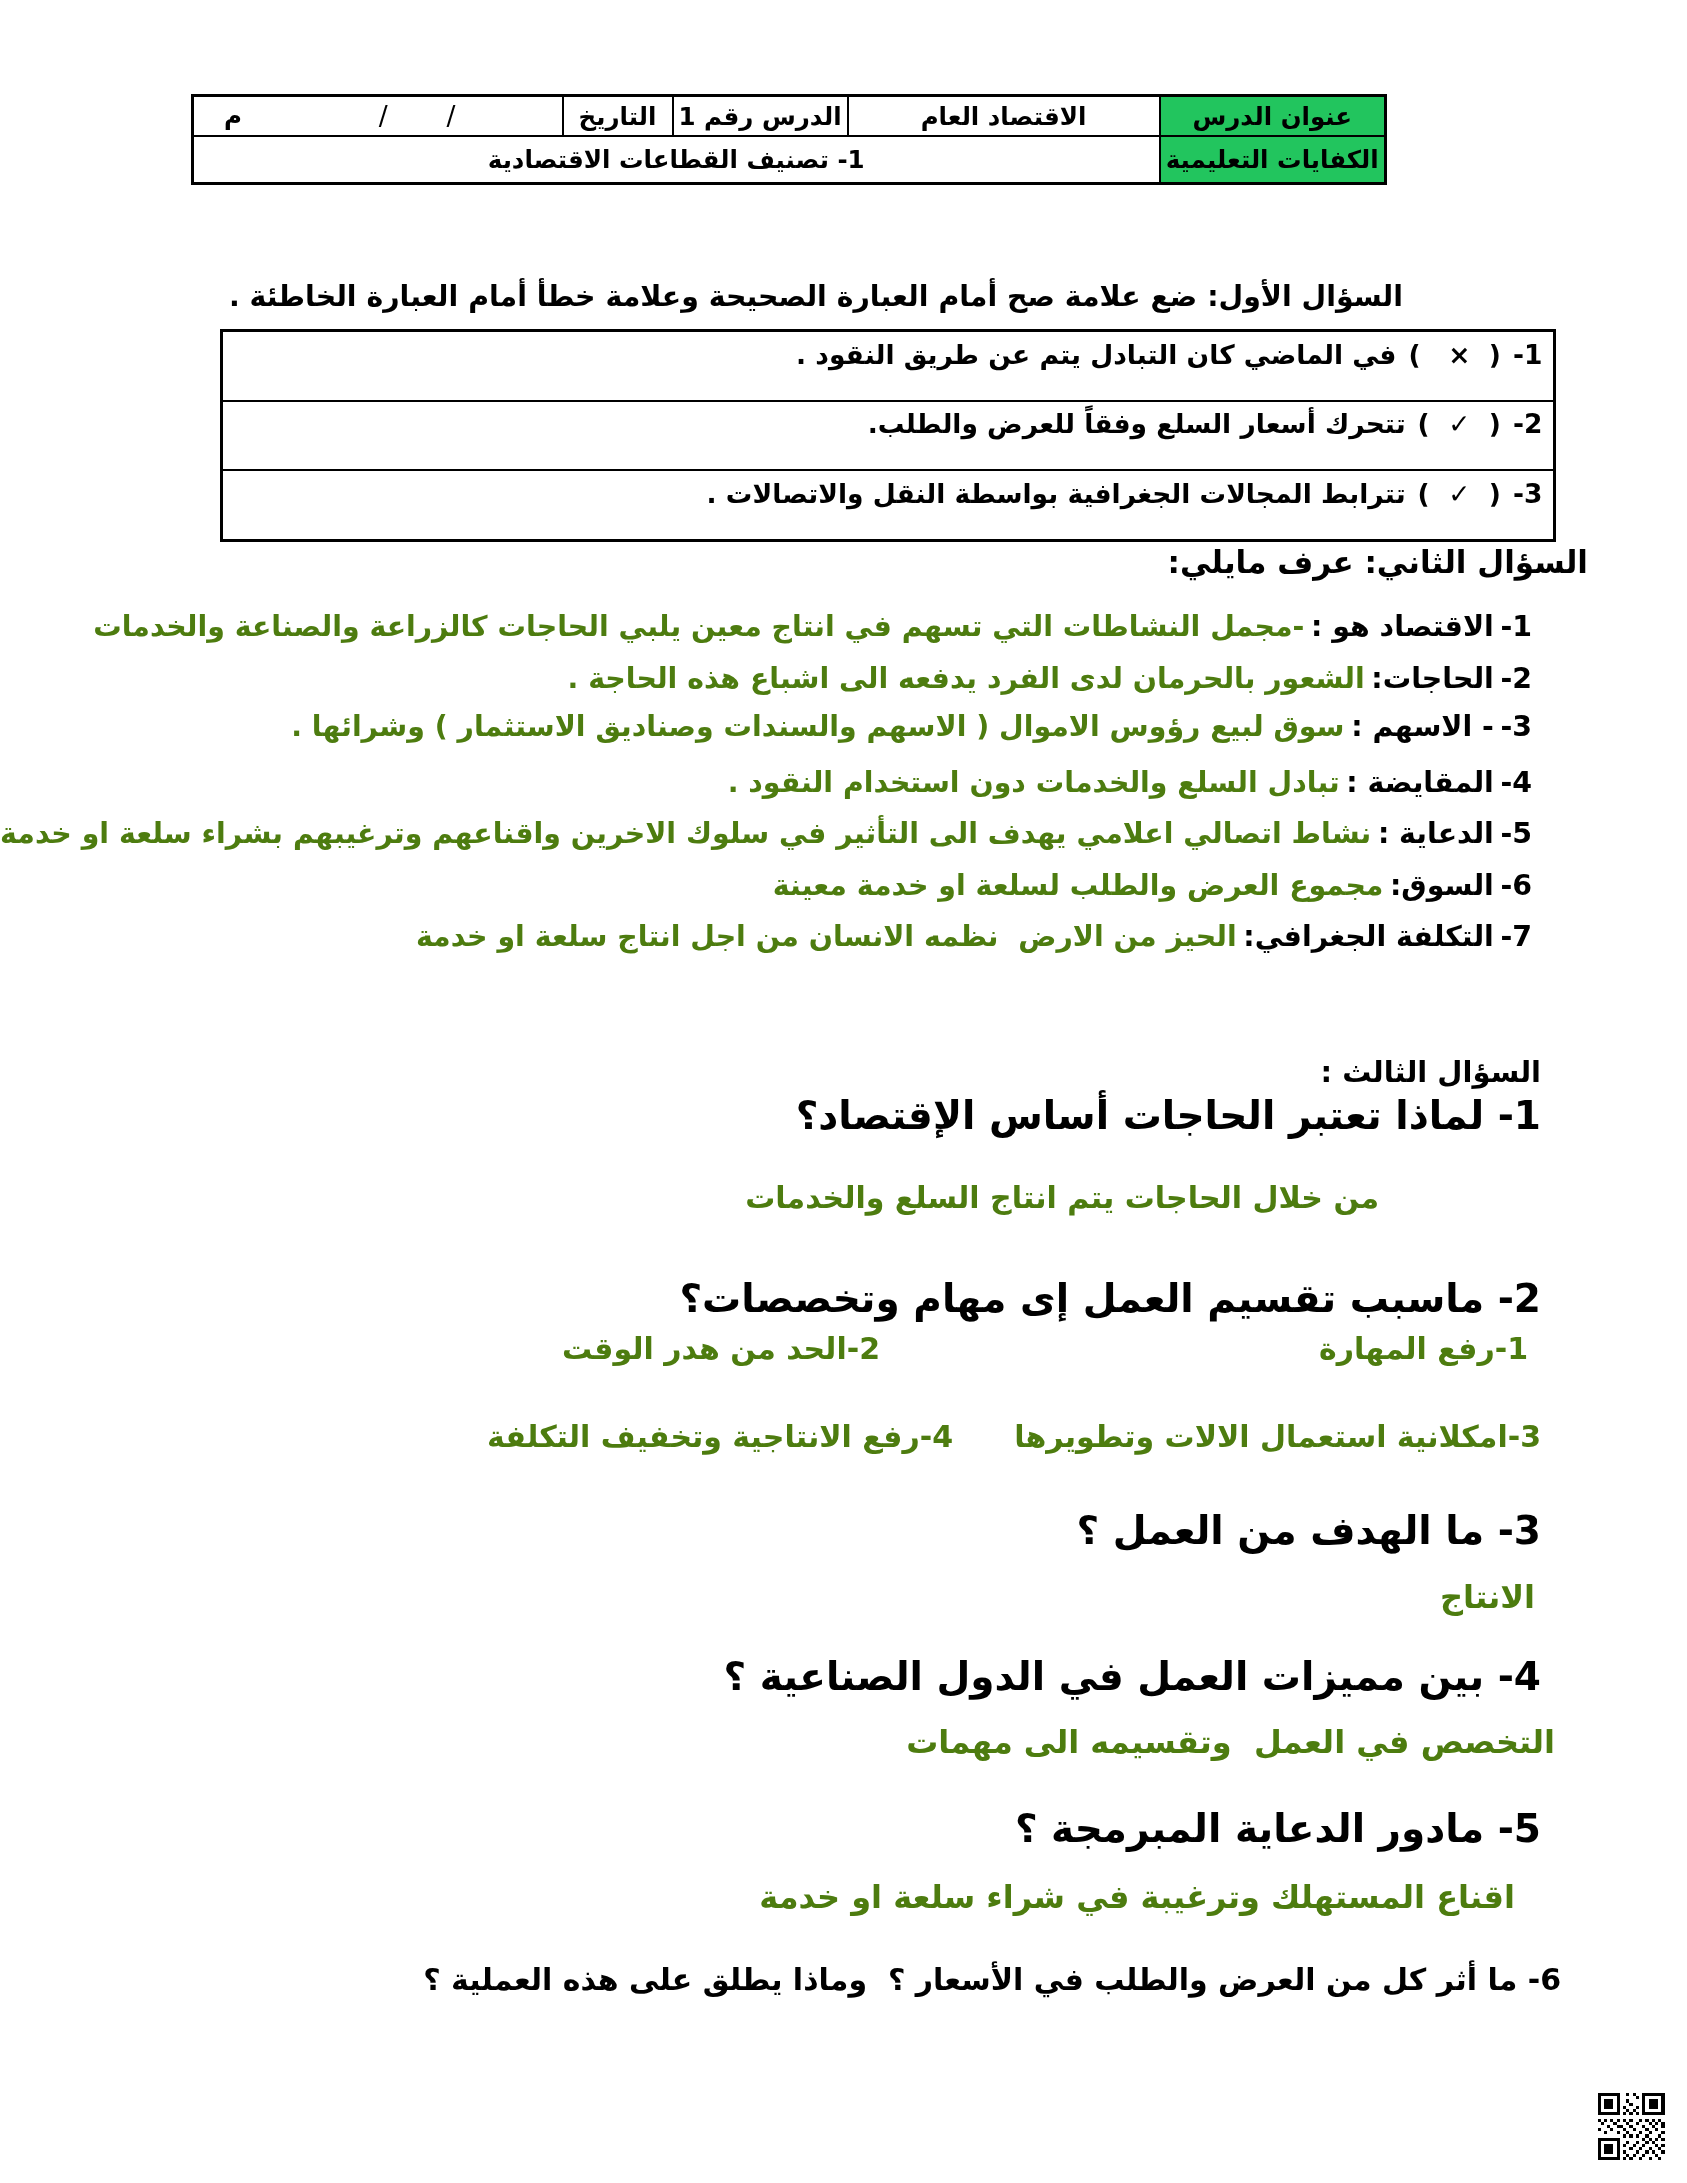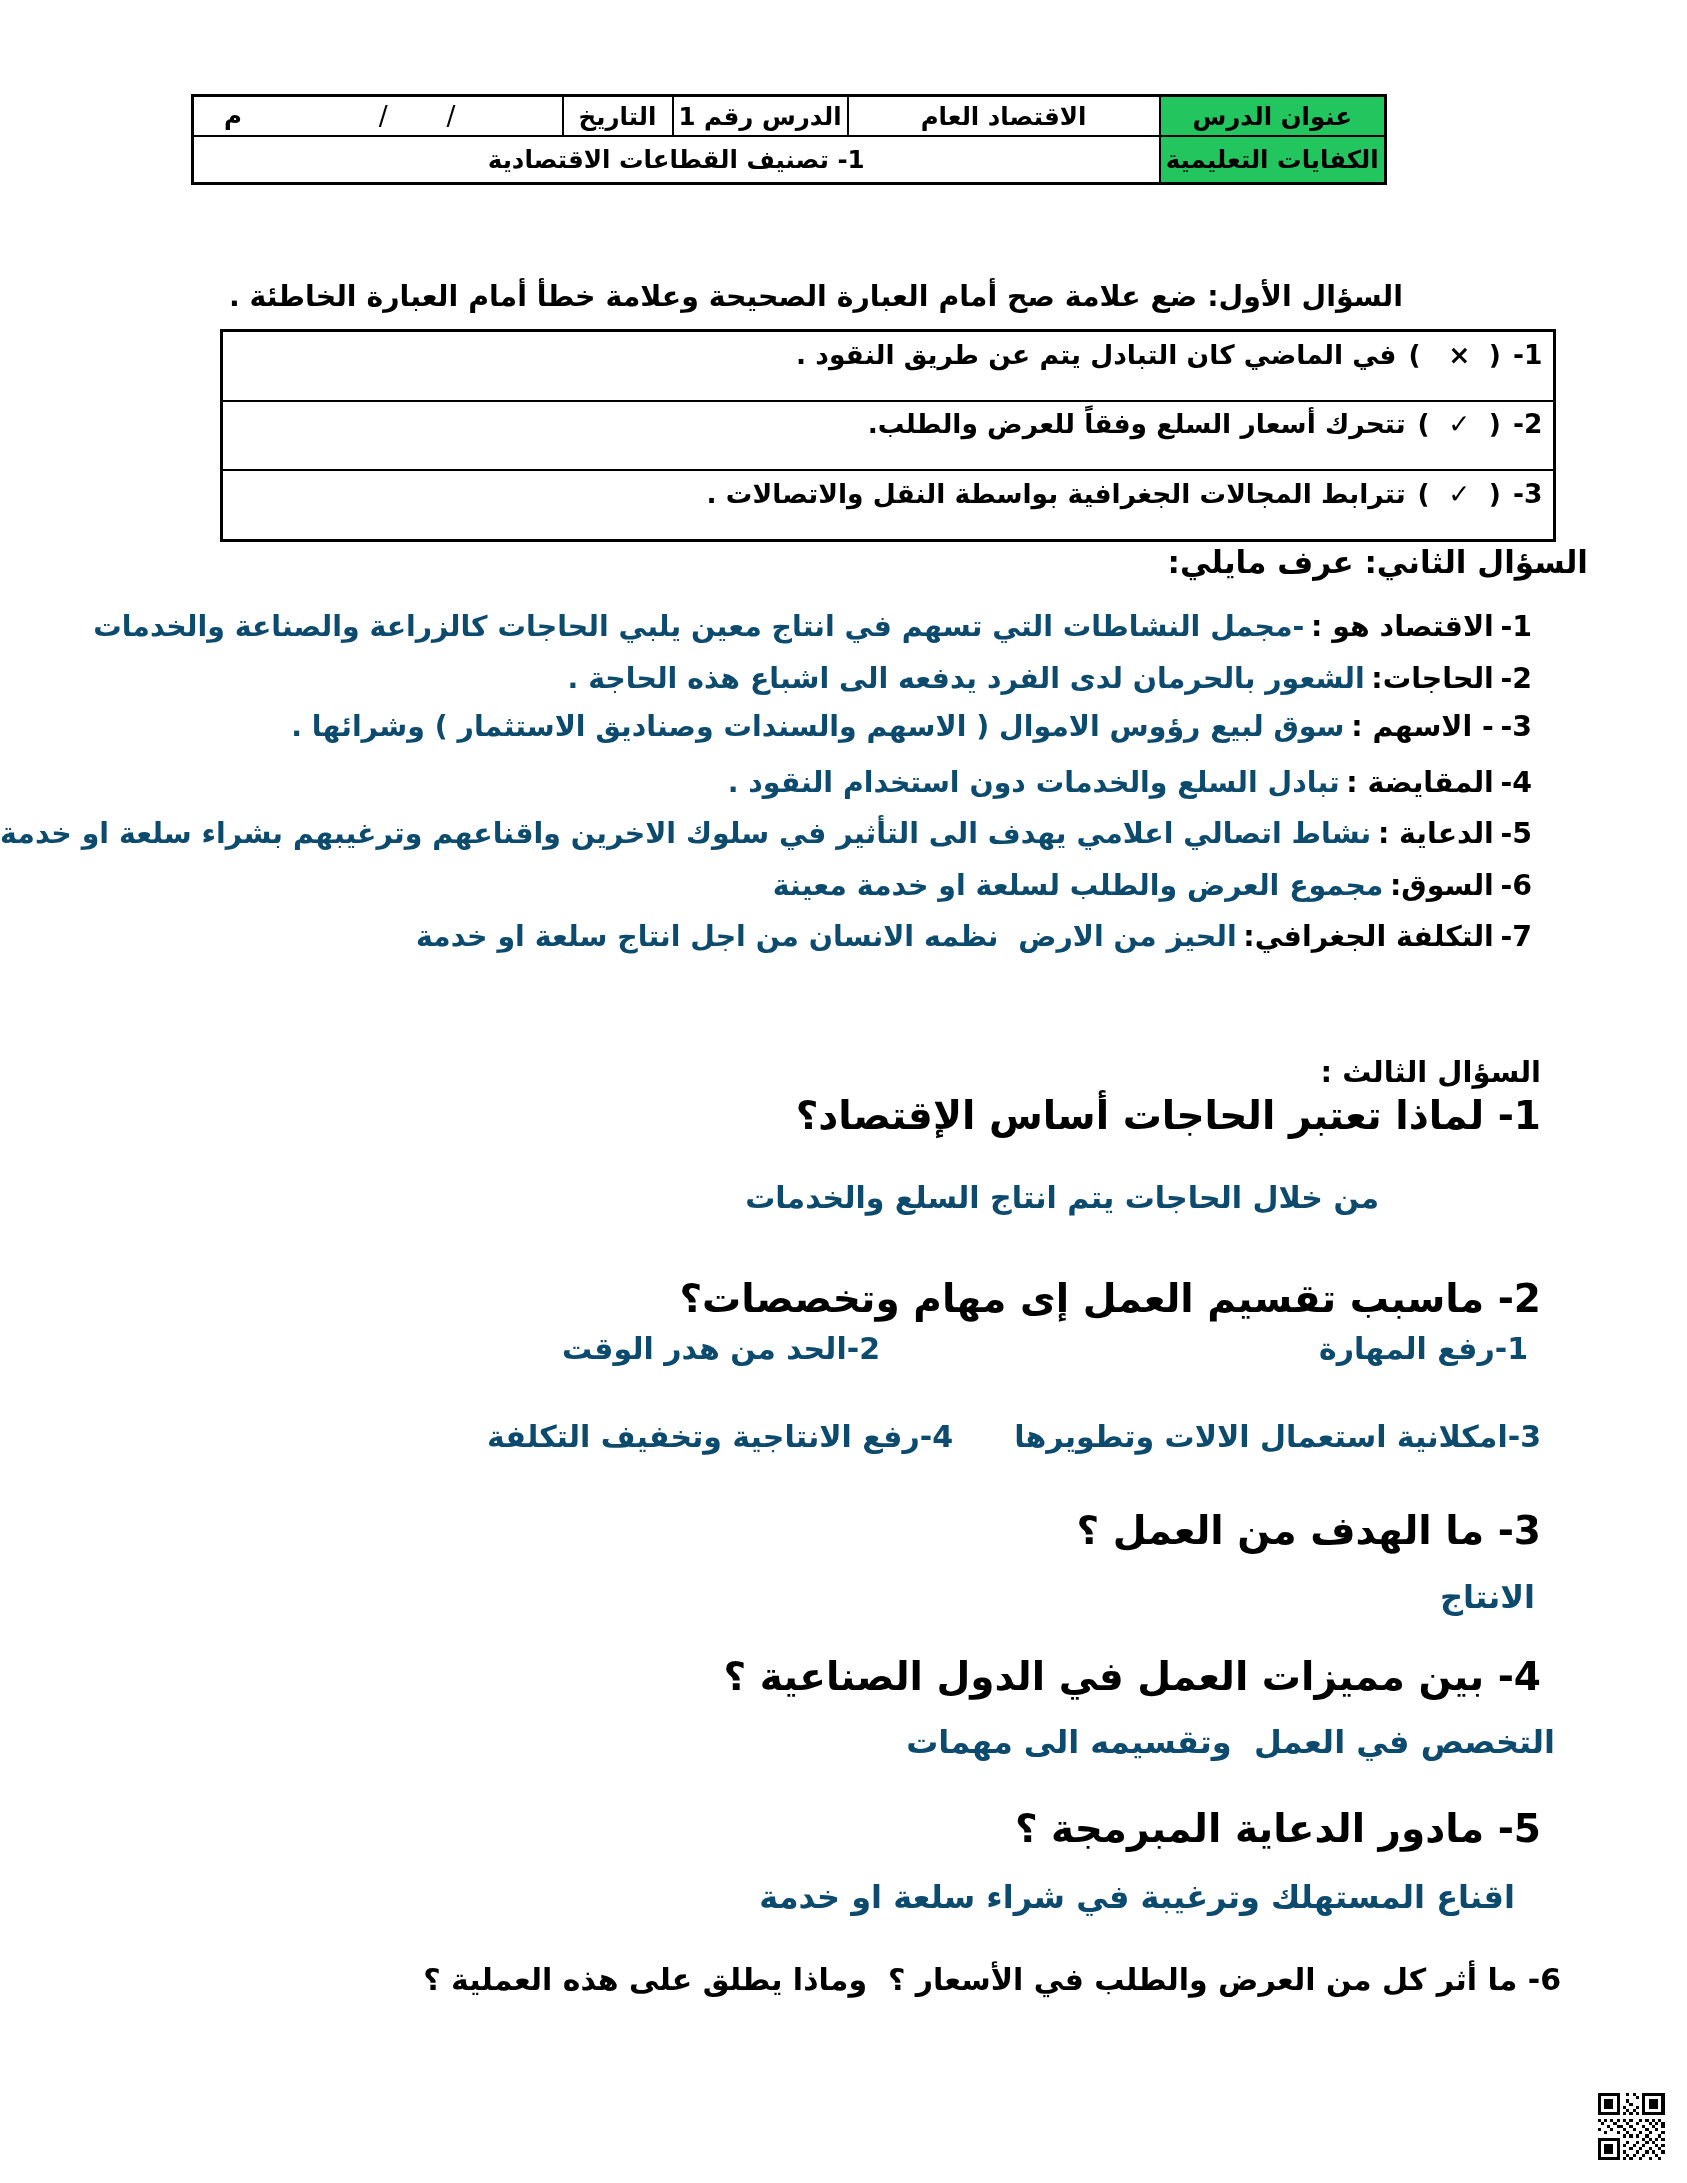--- a/index.html
+++ b/index.html
@@ -1,21 +1,21 @@
 <!DOCTYPE html>
 <html lang="ar" dir="rtl" style="font-size:10.6px"><head>
 <meta charset="utf-8">
 <style>
   html,body{margin:0;padding:0;background:#888;}
   .page{
     position:relative;width:1687px;height:2183px;background:#ffffff;
     direction:rtl;font-family:"DejaVu Sans",sans-serif;color:#000;overflow:hidden;
   }
   .abs{position:absolute;white-space:nowrap;}
-  .red{color:#0c4a6e;font-weight:bold;}
+  .red{color:#4d7c0f;font-weight:bold;}
 
   
   table.hdr{
     position:absolute;top:94px;right:300px;width:1192px;
     border-collapse:collapse;border:3.3px solid #000;table-layout:fixed;
   }
   table.hdr td{
     border:2px solid #000;text-align:center;vertical-align:middle;
     font-weight:bold;font-size:24.5px;padding:0;overflow:hidden;
   }

